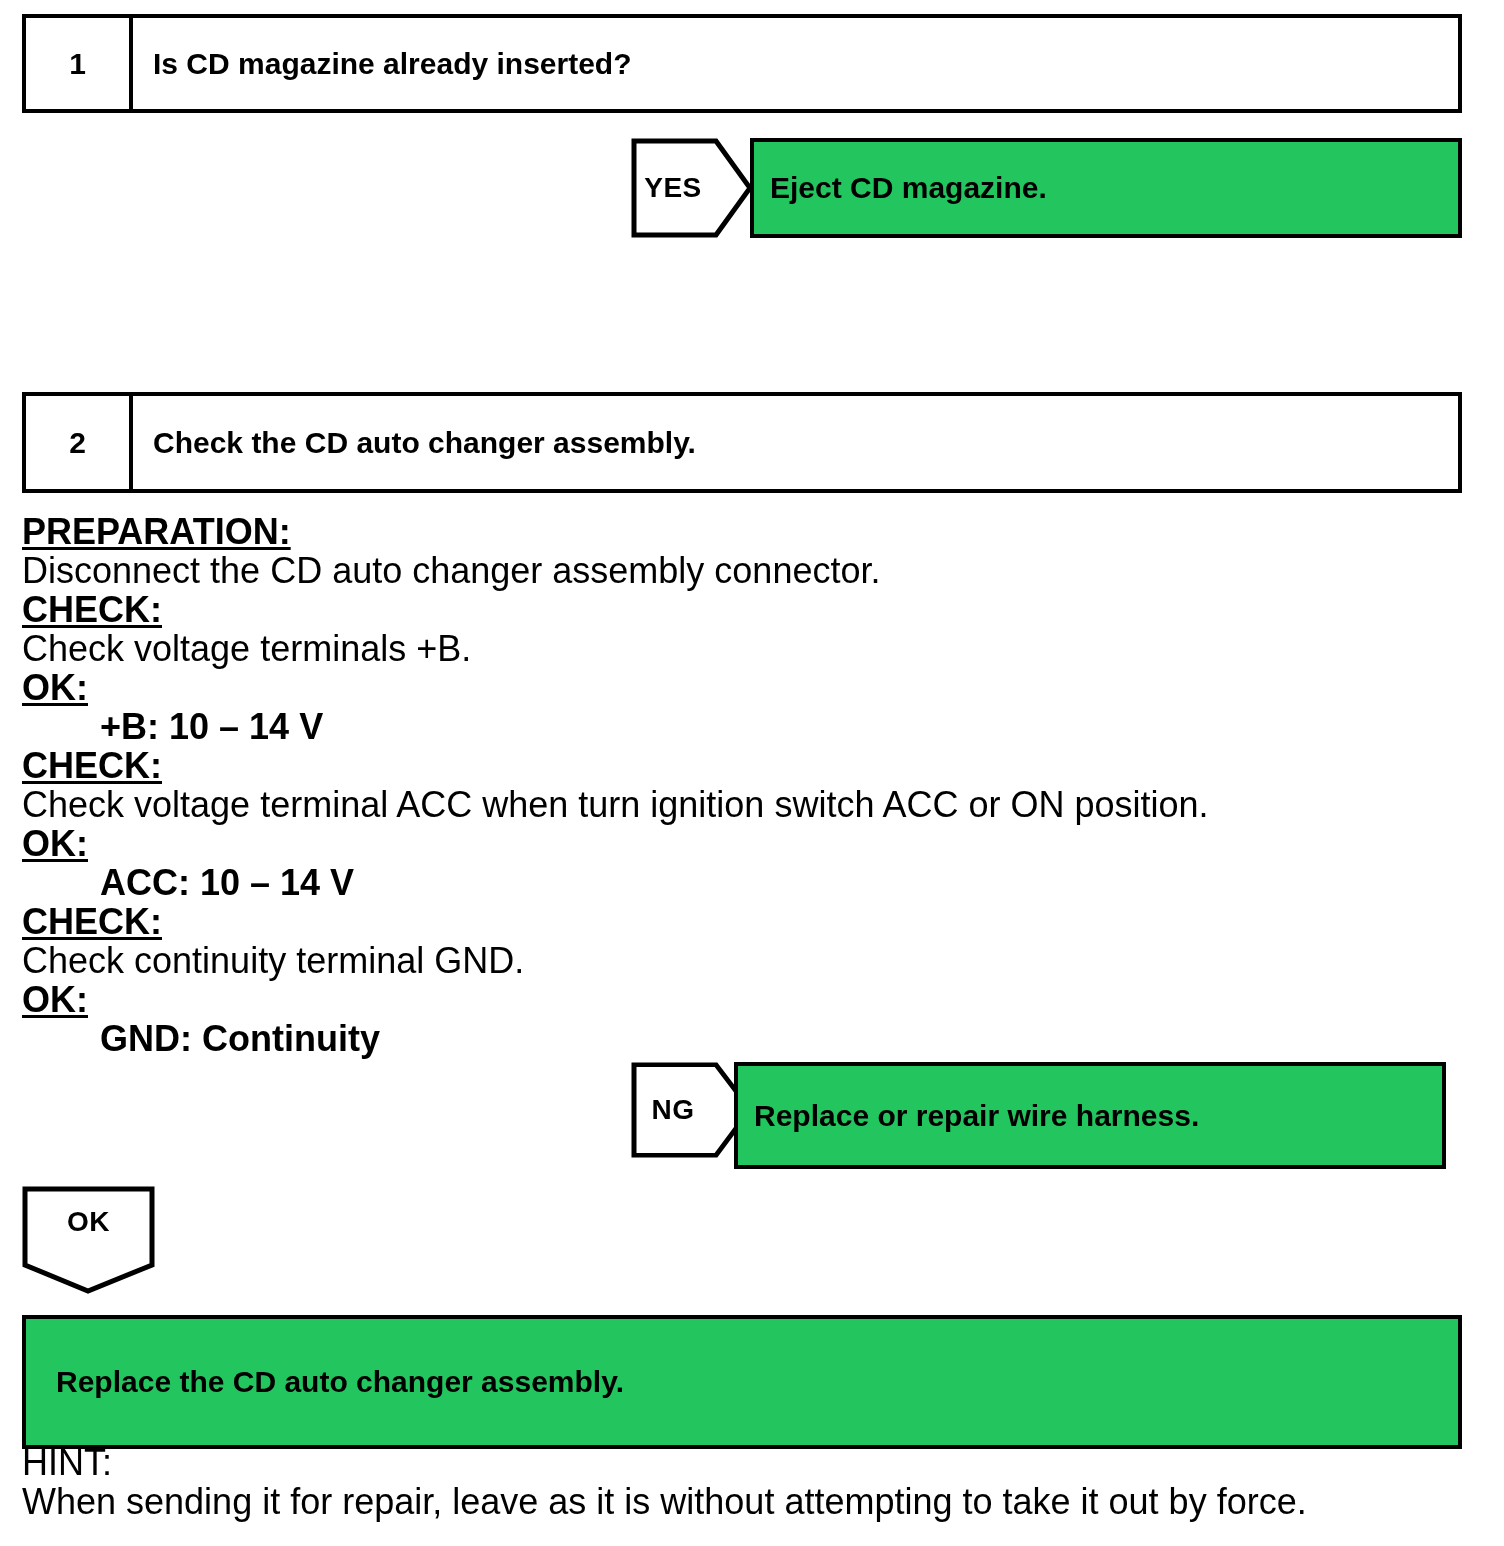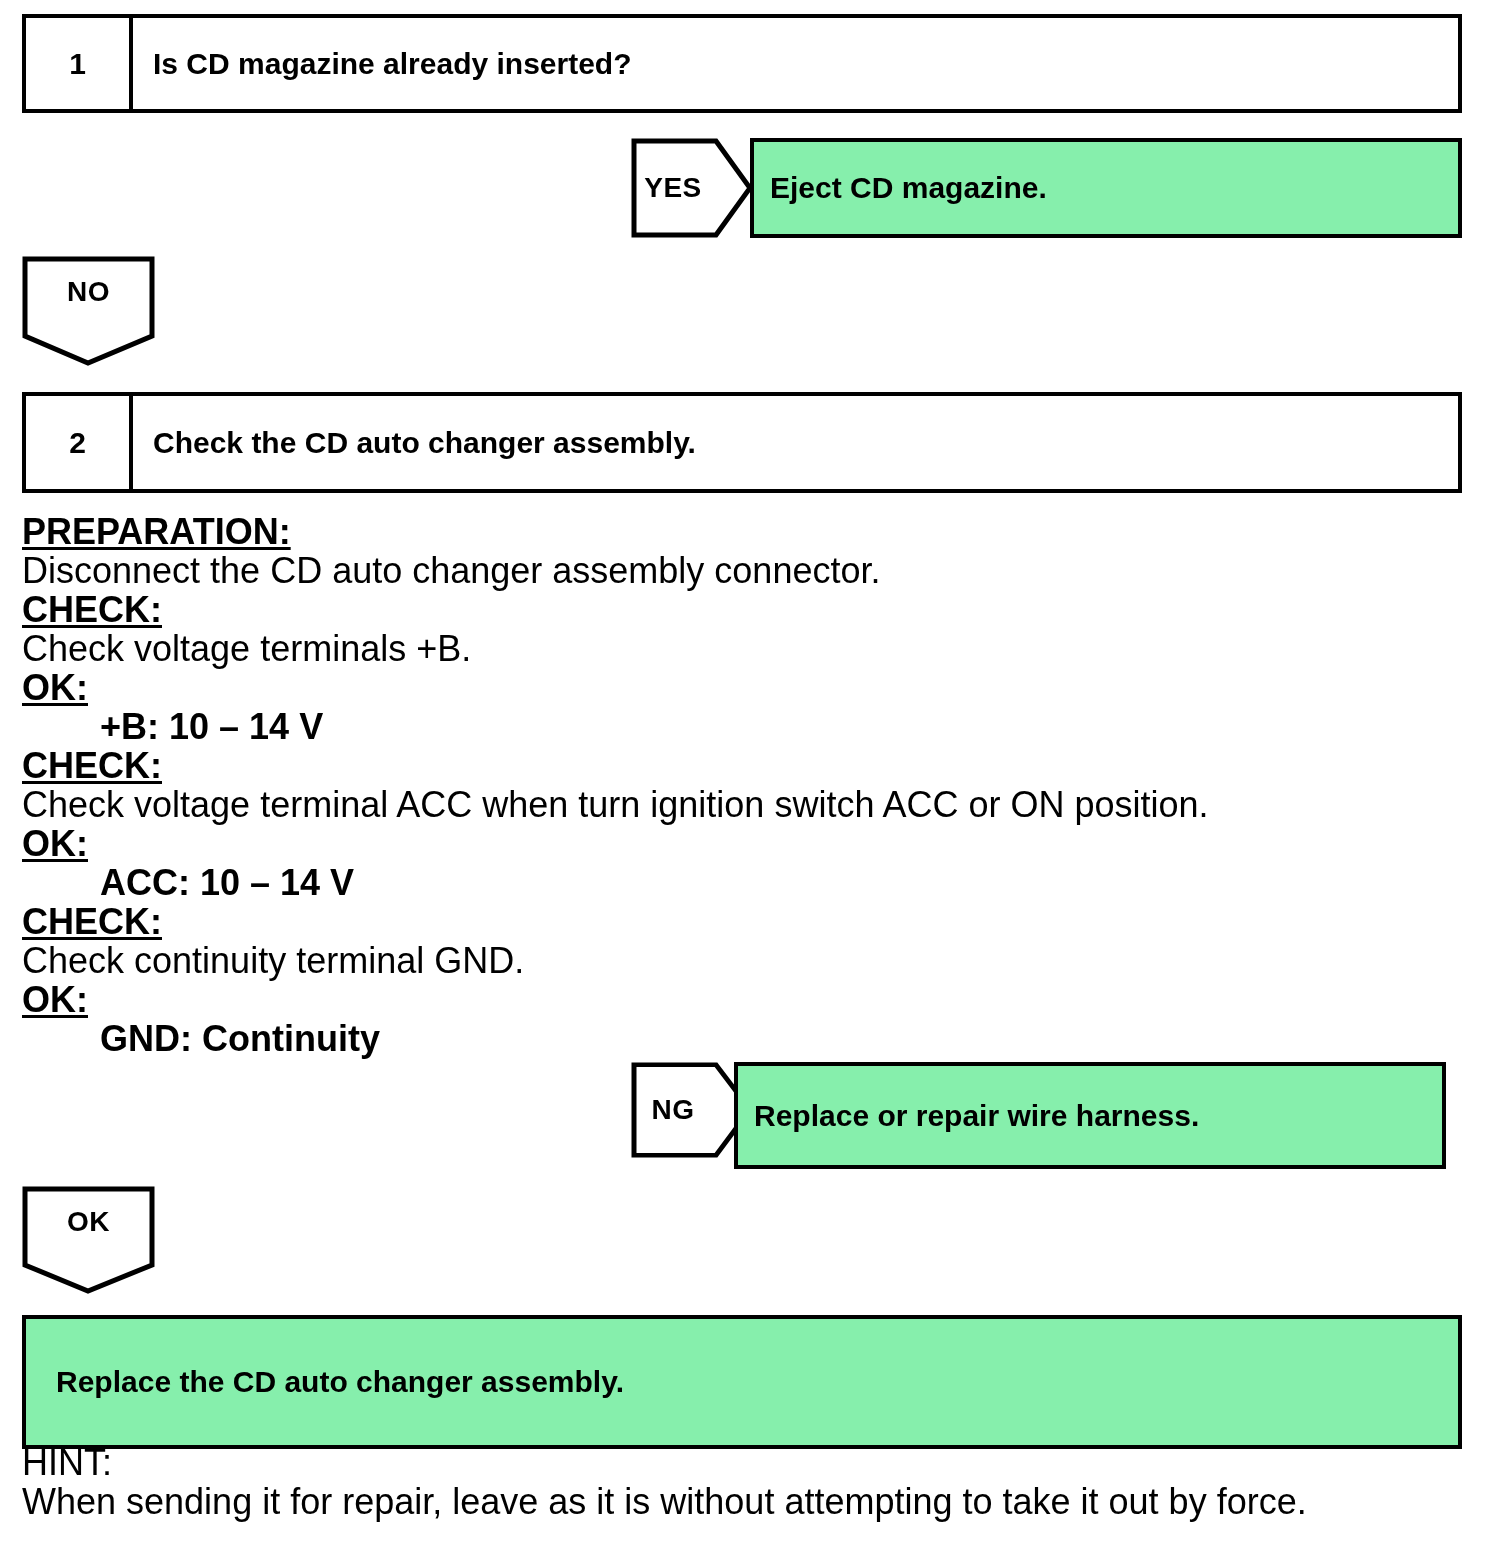--- a/index.html
+++ b/index.html
@@ -105,21 +105,21 @@
     justify-content: center;
     font-size: 28px;
     font-weight: bold;
     letter-spacing: 0.5px;
   }
 
   
   .result-box {
     position: absolute;
     border: 4px solid #000;
-    background: #86efac;
+    background: #22c55e;
     box-sizing: border-box;
     display: flex;
     align-items: center;
     font-size: 30px;
     font-weight: bold;
     padding-left: 16px;
   }
   .result-box.tall-text {
     padding-left: 30px;
   }
@@ -162,26 +162,20 @@
     <svg class="tag" viewBox="0 0 122 100" preserveAspectRatio="none">
       <polygon points="3,3 85,3 119,50 85,97 3,97" fill="#ffffff" stroke="#000000" stroke-width="5"></polygon>
     </svg>
     <div class="tag-label">YES</div>
   </div>
 
   <div class="result-box" style="left:750px; top:138px; width:712px; height:100px;">
     <span>Eject CD magazine.</span>
   </div>
 
-  <div class="branch-down" style="left:22px; top:256px; width:133px; height:110px;">
-    <svg class="tag" viewBox="0 0 133 110" preserveAspectRatio="none">
-      <polygon points="3,3 130,3 130,80 66,107 3,80" fill="#ffffff" stroke="#000000" stroke-width="5"></polygon>
-    </svg>
-    <div class="tag-label">NO</div>
-  </div>
 
   <div class="step-row" style="left:22px; top:392px; width:1440px; height:101px;">
     <div class="step-num">2</div>
     <div class="step-title">Check the CD auto changer assembly.</div>
   </div>
 
   <div class="text-block" style="top:512px;">
     <span class="lbl">PREPARATION:</span>
   </div>
   <div class="text-block" style="top:551px;">

